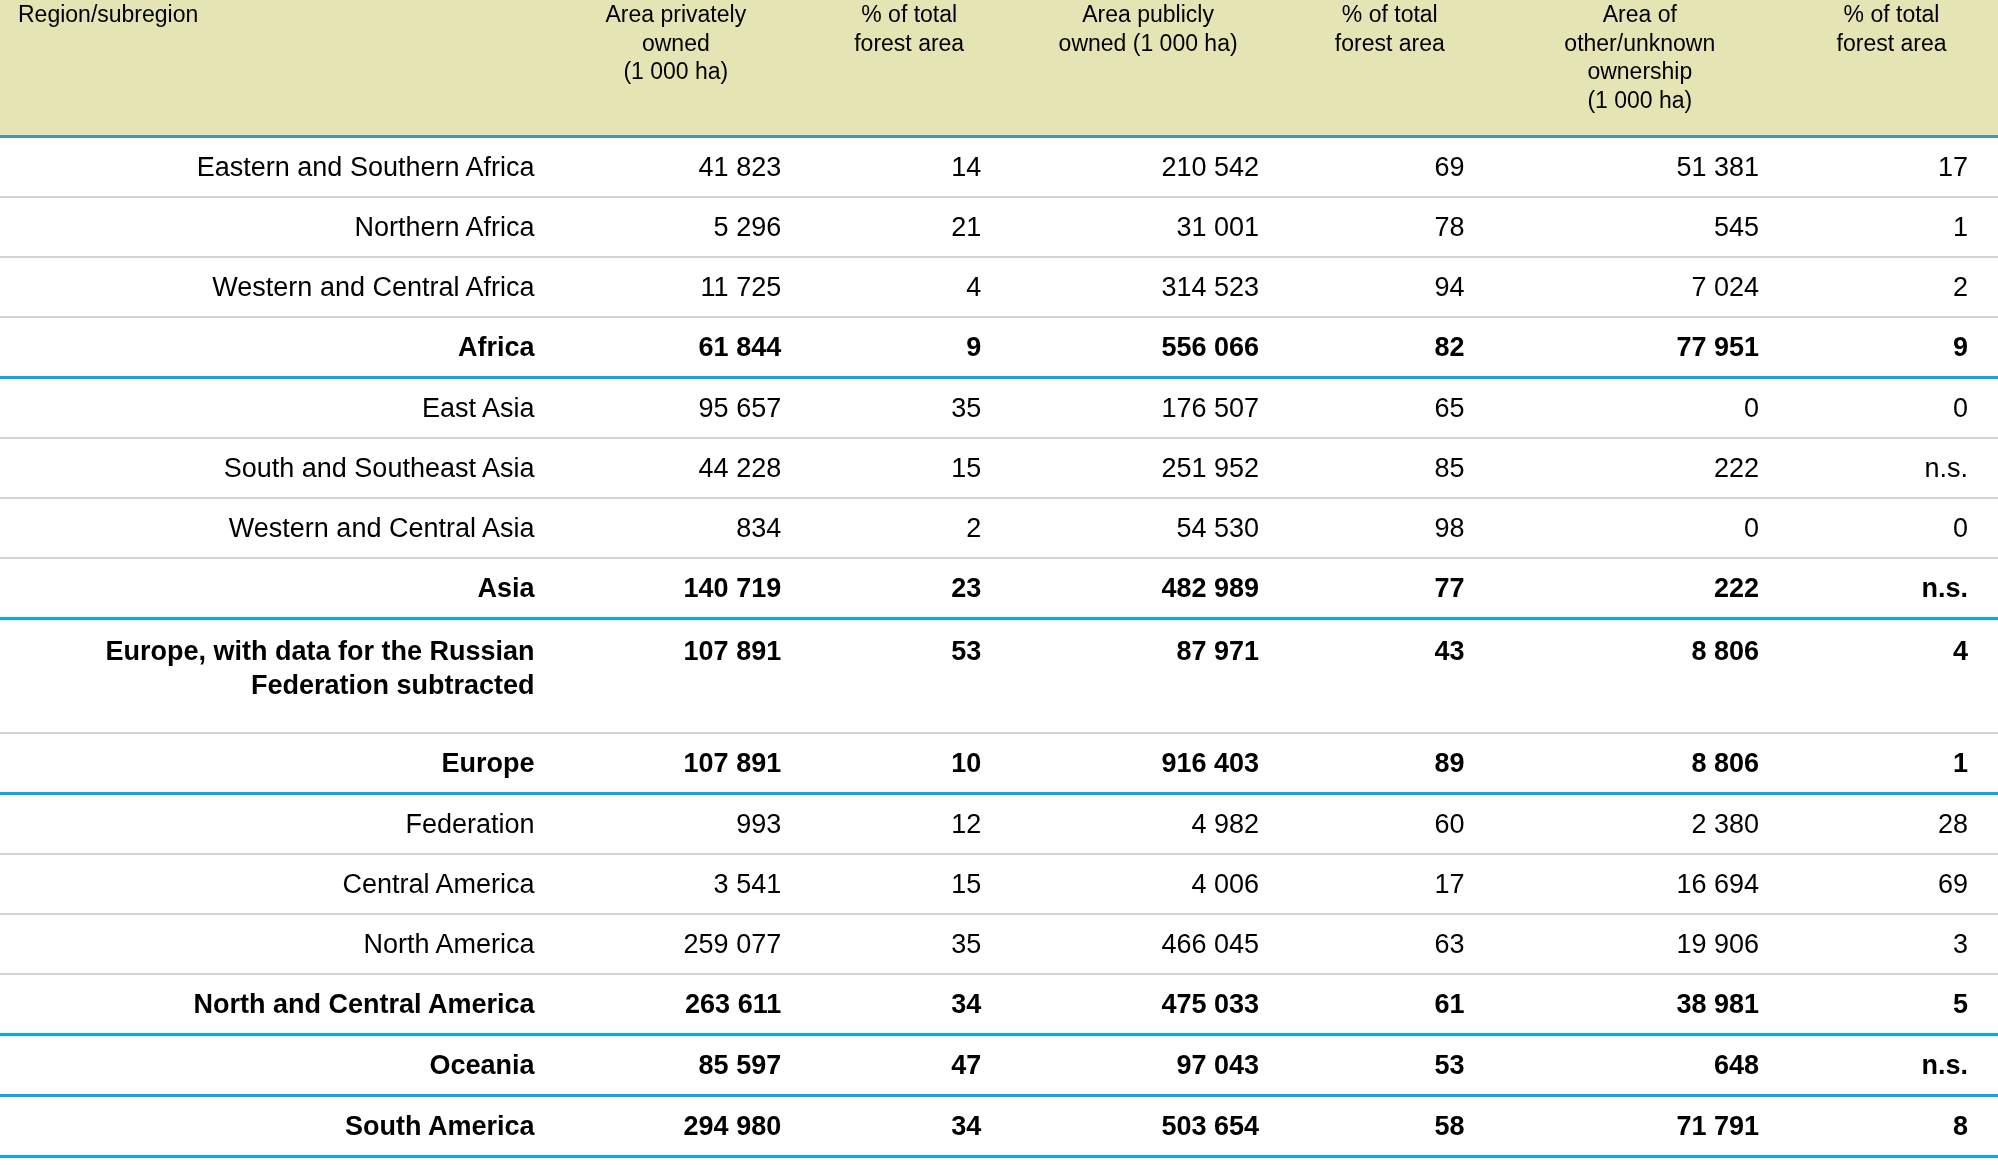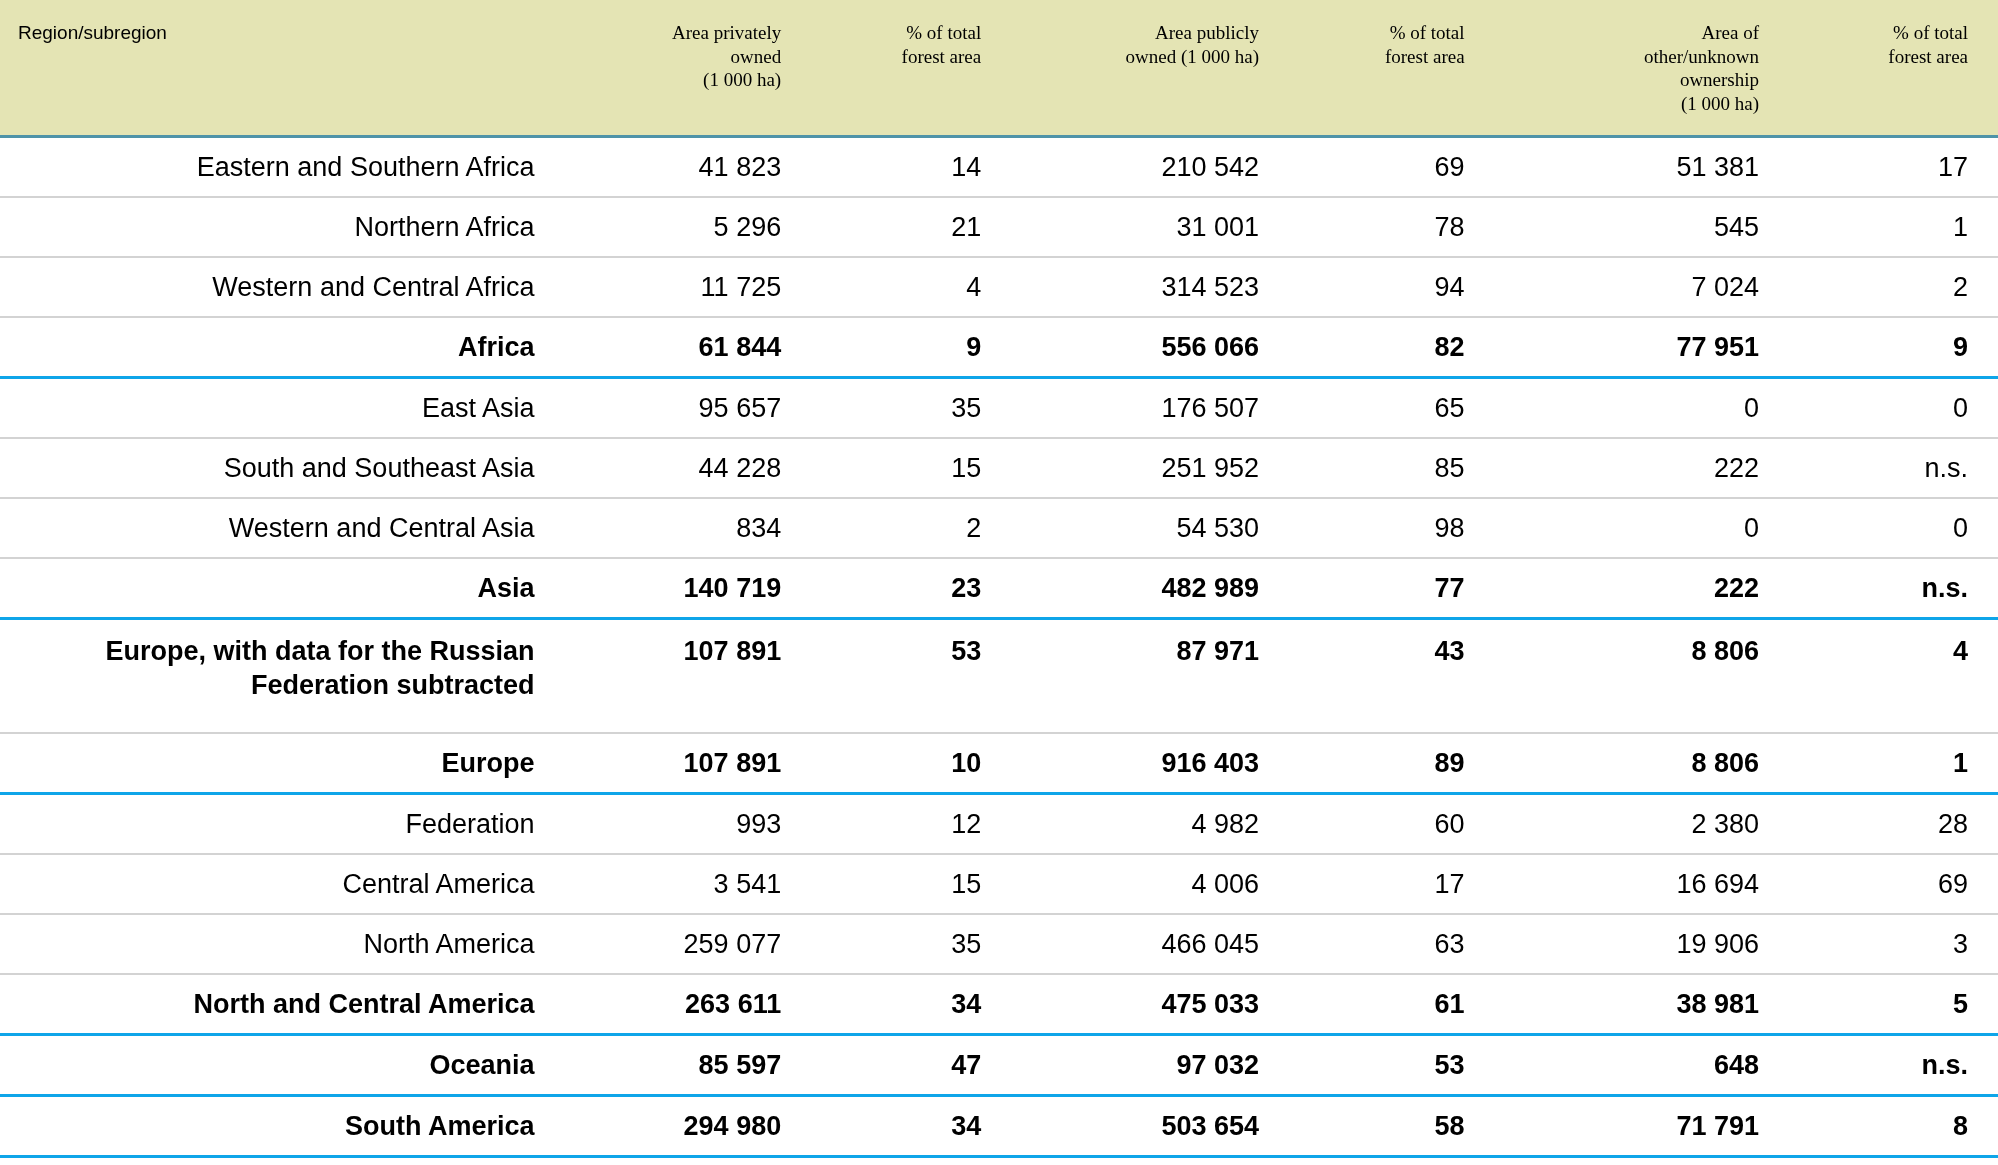--- a/index.html
+++ b/index.html
@@ -34,36 +34,34 @@
   col.c-num    { width: 240px; }
   col.c-pct    { width: 180px; }
   col.c-num2   { width: 250px; }
   col.c-pct2   { width: 185px; }
   col.c-num3   { width: 265px; }
   col.c-pct3   { width: 188px; }
 
   
   thead th {
     background: #e4e4b4;
-    font-size: 19px;
+    font-size: 23px;
     font-weight: normal;
     line-height: 1.24;
-    padding: 21px 26px 0 26px;
+    padding: 0 26px 0 26px;
     height: 136px;
     vertical-align: top;
     border: none;
   }
   thead th.h-region {
     text-align: left;
     padding-left: 18px;
   }
   thead th.h-num {
-    text-align: right;
     padding-right: 30px;
-    font-family: Liberation Serif, serif;
   }
   thead tr {
     border-bottom: 3px solid #4e93a8;
   }
 
   
   tbody td {
     font-size: 27px;
     line-height: 1.26;
     padding: 12px 26px;
@@ -276,21 +274,21 @@
           <td class="t-num">34</td>
           <td class="t-num">475 033</td>
           <td class="t-num">61</td>
           <td class="t-num">38 981</td>
           <td class="t-num">5</td>
         </tr>
         <tr class="total-row">
           <td class="t-region">Oceania</td>
           <td class="t-num">85 597</td>
           <td class="t-num">47</td>
-          <td class="t-num">97 032</td>
+          <td class="t-num">97 043</td>
           <td class="t-num">53</td>
           <td class="t-num">648</td>
           <td class="t-num">n.s.</td>
         </tr>
         <tr class="total-row">
           <td class="t-region">South America</td>
           <td class="t-num">294 980</td>
           <td class="t-num">34</td>
           <td class="t-num">503 654</td>
           <td class="t-num">58</td>

